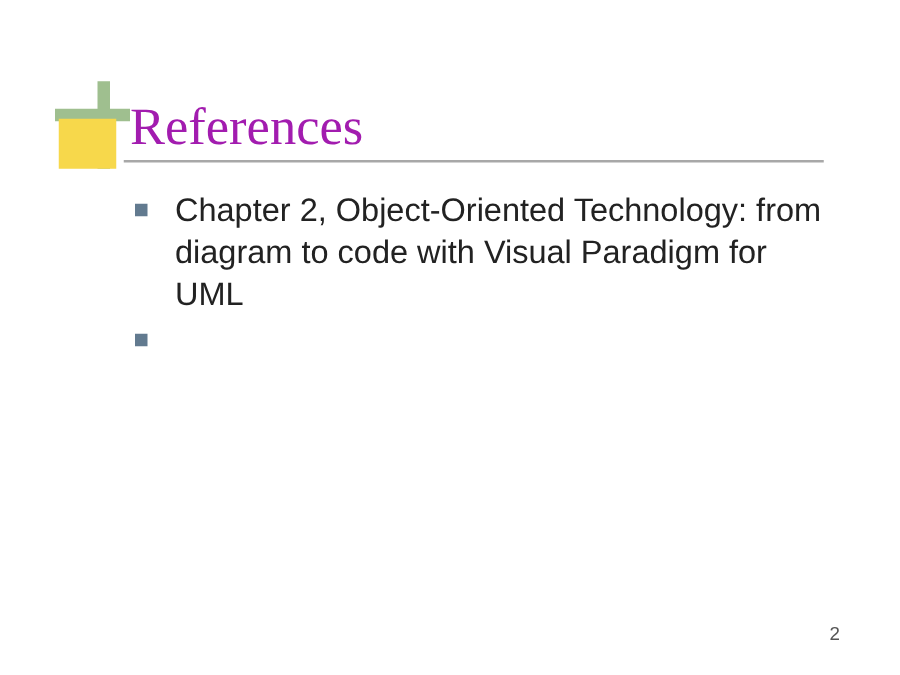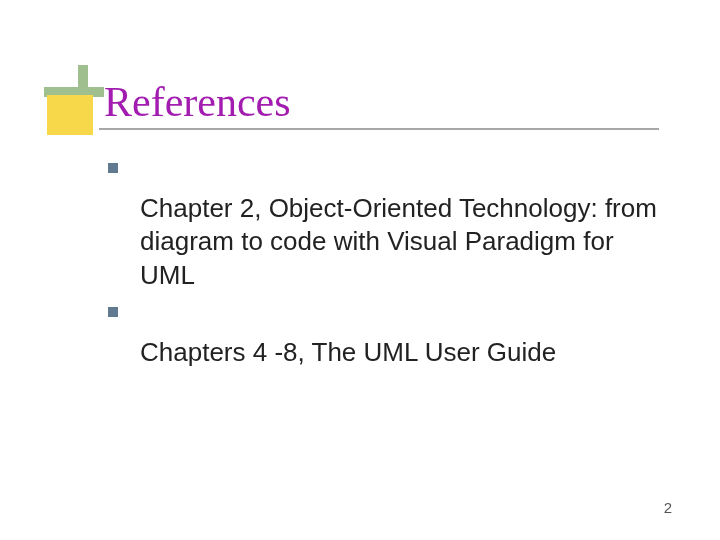--- a/index.html
+++ b/index.html
@@ -56,21 +56,20 @@
       height: 10px;
       background: #627a8f;
       margin-top: 11px;
       margin-right: 22px;
     }
     .item-text {
       font-size: 26px;
       line-height: 1.28;
       color: #222;
       font-family: Arial, Helvetica, sans-serif;
-      margin-top: 40px;
     }
 
     .page-number {
       position: absolute;
       right: 48px;
       bottom: 24px;
       font-size: 15px;
       color: #555;
       font-family: Arial, Helvetica, sans-serif;
     }
@@ -85,17 +84,16 @@
 <div class="title">References</div>
 <div class="title-underline"></div>
 
 <div class="content">
   <div class="item">
     <div class="bullet"></div>
     <div class="item-text">Chapter 2, Object-Oriented Technology: from diagram to code with Visual Paradigm for UML</div>
   </div>
   <div class="item">
     <div class="bullet"></div>
-    <div class="item-text">Chapters 4 -8, The UML User Guide</div>
   </div>
 </div>
 
 <div class="page-number">2</div>
 
 </body></html>

